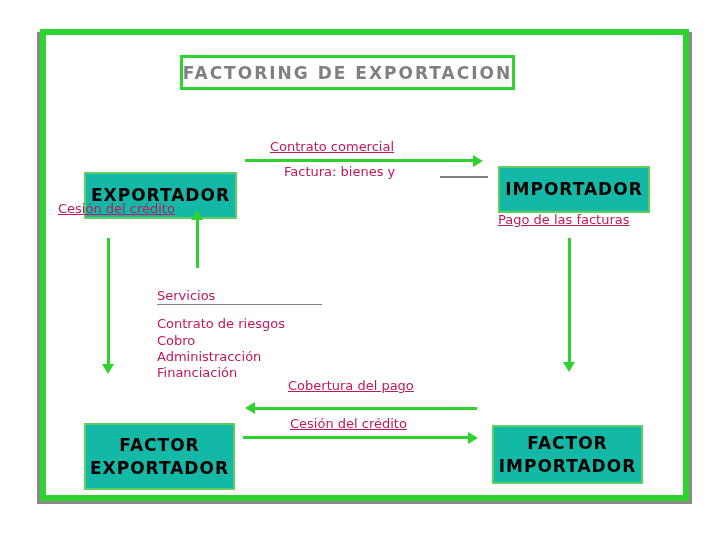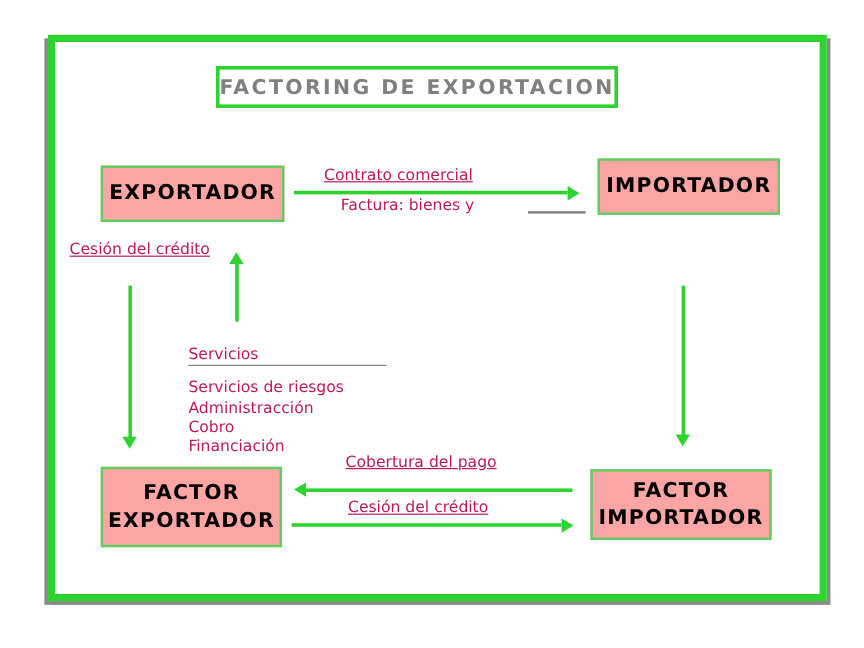--- a/index.html
+++ b/index.html
@@ -33,29 +33,30 @@
     color: #808080;
     font-size: 17px;
     font-weight: bold;
     letter-spacing: 2px;
     white-space: nowrap;
   }
   
   .ebox {
     position: absolute;
     border: 2px solid #5fce5f;
-    background: #fca5a5;
+    background: #14b8a6;
     display: flex; flex-direction: column;
     align-items: center; justify-content: center;
     color: #000000;
     font-size: 17px;
     font-weight: bold;
     letter-spacing: 1px;
     text-align: center;
     line-height: 1.35;
+    margin-top: 34px;
   }
   .box-exportador { left: 84px; top: 138px; width: 153px; height: 47px; }
   .box-importador { left: 498px; top: 132px; width: 152px; height: 47px; }
   .box-factor-exportador { left: 84px; top: 389px; width: 151px; height: 67px; }
   .box-factor-importador { left: 492px; top: 391px; width: 151px; height: 59px; }
   
   .lbl {
     position: absolute;
     color: #be185d;
     font-size: 13px;
@@ -126,31 +127,32 @@
   <div>
     <div class="ahead ahead-up" style="left:191px; top:210px;"></div>
     <div class="aline-v" style="left:196px; top:219px; height:49px;"></div>
   </div>
 
   <div>
     <div class="aline-v" style="left:107px; top:238px; height:128px;"></div>
     <div class="ahead ahead-down" style="left:102px; top:364px;"></div>
   </div>
 
+  <div class="lbl u lbl-pago">Pago de las facturas</div>
 
   <div>
     <div class="aline-v" style="left:568px; top:238px; height:126px;"></div>
     <div class="ahead ahead-down" style="left:563px; top:362px;"></div>
   </div>
 
   <div class="lbl services">
     <div><span class="srv-title">Servicios</span></div>
-    <div>Servicios de riesgos</div>
+    <div>Contrato de riesgos</div>
+    <div>Cobro</div>
     <div>Administracción</div>
-    <div>Cobro</div>
     <div>Financiación</div>
   </div>
 
   <div class="ebox box-factor-exportador">
     <span>FACTOR</span>
     <span>EXPORTADOR</span>
   </div>
   <div class="ebox box-factor-importador">
     <span>FACTOR</span>
     <span>IMPORTADOR</span>

